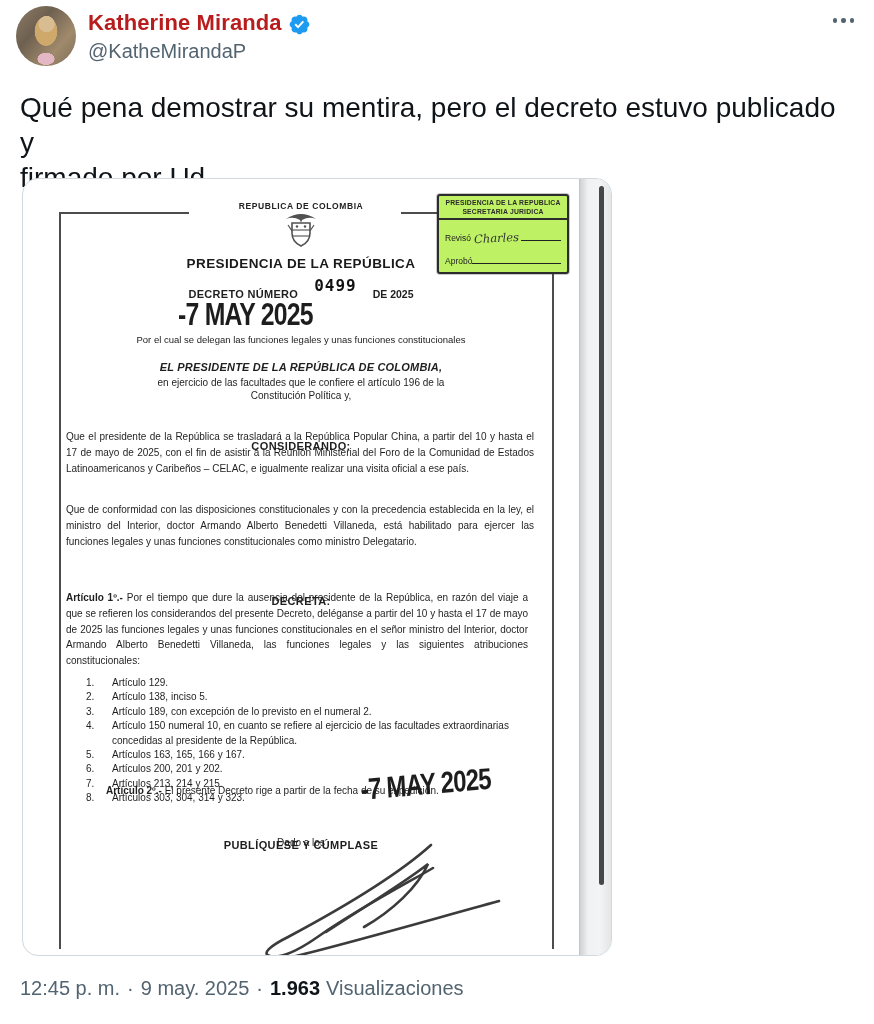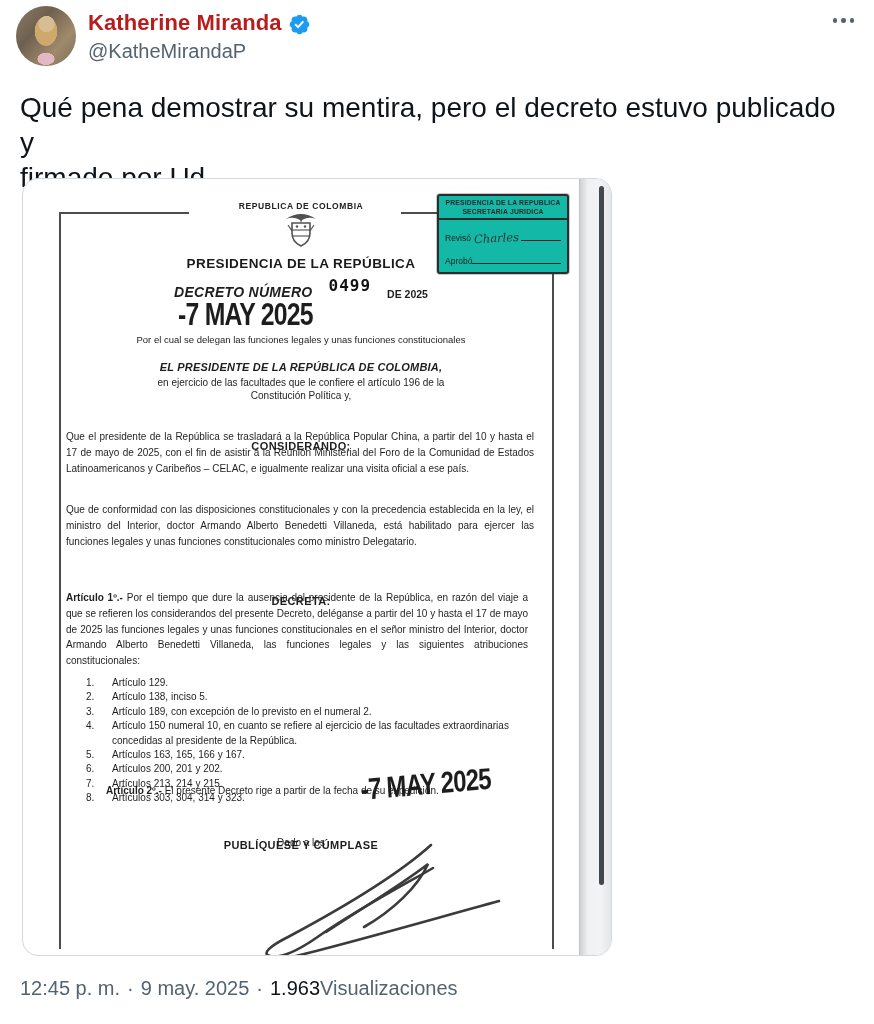--- a/index.html
+++ b/index.html
@@ -43,21 +43,21 @@
   .v-scrollbar{position:absolute;left:576px;top:7px;width:5px;height:699px;border-radius:3px;
     background:#43484c;cursor:grab;}
 
   
   .doc{color:#1e1e1e;}
   .doc .ctr{position:absolute;left:0;width:556px;text-align:center;}
   .republic{top:22px;font-size:8.5px;font-weight:bold;letter-spacing:.6px;color:#222;}
   .coa{position:absolute;left:261px;top:32px;width:34px;height:40px;filter:blur(.2px);opacity:.88;}
   .presidency{top:77px;font-size:13.5px;font-weight:bold;letter-spacing:.4px;color:#1a1a1a;}
   .decree-row{top:102px;display:flex;justify-content:center;align-items:flex-end;gap:16px;}
-  .decree-label{font-size:14px;font-weight:bold;letter-spacing:.3px;font-style:italic;}
+  .decree-label{font-size:11px;font-weight:bold;letter-spacing:.3px;}
   .decree-number{font-family:"DejaVu Sans Mono",monospace;font-size:16px;font-weight:bold;
                  position:relative;top:-5px;letter-spacing:1px;color:#111;}
   .decree-year{font-size:10.5px;font-weight:bold;}
   .datestamp{font-weight:800;color:#1d1d1d;letter-spacing:-1px;white-space:nowrap;
              transform-origin:left center;}
   .stamp1{position:absolute;left:0;width:556px;top:118px;text-align:center;font-size:31px;
           transform:scaleX(.8);}
   .subject{top:155px;font-size:9.5px;color:#222;}
   .authority{top:182px;font-size:10px;line-height:13px;}
   .authority b{font-size:11px;display:block;margin-bottom:2px;letter-spacing:.2px;font-style:italic;}
@@ -73,35 +73,35 @@
   .doclist .li{display:flex;}
   .doclist .num{width:26px;flex:none;}
   .doclist .txt{width:428px;}
   .art2{top:604px;margin-left:40px;}
   .stamp2{position:absolute;left:338px;top:594px;font-size:30px;transform:scaleX(.8) rotate(-4deg);}
   .publiquese{top:633px;letter-spacing:.4px;}
   .dado{top:658px;font-size:10px;}
   .sig{position:absolute;left:183px;top:662px;width:305px;height:122px;}
 
   
-  .stampbox{position:absolute;left:414px;top:15px;width:128px;height:76px;background:#14b8a6;
+  .stampbox{position:absolute;left:414px;top:15px;width:128px;height:76px;background:#bef264;
             border:2px solid #2c2c2c;border-radius:3px;box-shadow:0 0 0 1px rgba(40,40,40,.25);}
   .sb-title{border-bottom:2px solid #2c2c2c;padding:3px 2px 2px;text-align:center;}
   .sb-title div{font-size:6.8px;font-weight:bold;letter-spacing:.2px;color:#2a2a2a;
                 filter:blur(.35px);line-height:8.5px;}
   .sb-row{display:flex;align-items:flex-end;padding:3px 6px 0 6px;height:20px;}
   .sb-label{font-size:8.5px;color:#222;flex:none;}
   .sb-hand{font-family:"DejaVu Serif",serif;font-style:italic;font-size:11.5px;color:#333;
            transform:rotate(-3deg);margin:0 2px -2px 3px;}
   .sb-line{flex:1;border-bottom:1.5px solid #222;margin-bottom:2px;}
 
   
   .footer{position:absolute;left:20px;top:977px;font-size:20px;color:#536471;}
   .footer .sep{margin:0 7px;}
-  .footer .views{font-weight:normal;color:#0f1419;}
+  .footer .views{font-weight:bold;color:#0f1419;margin-right:6px;}
 </style>
 </head>
 <body>
 
 <div class="avatar"></div>
 
 <div class="name-row">
   <span class="author-name">Katherine Miranda</span>
   <span class="badge">
     <svg viewBox="0 0 24 24" width="23" height="23">

